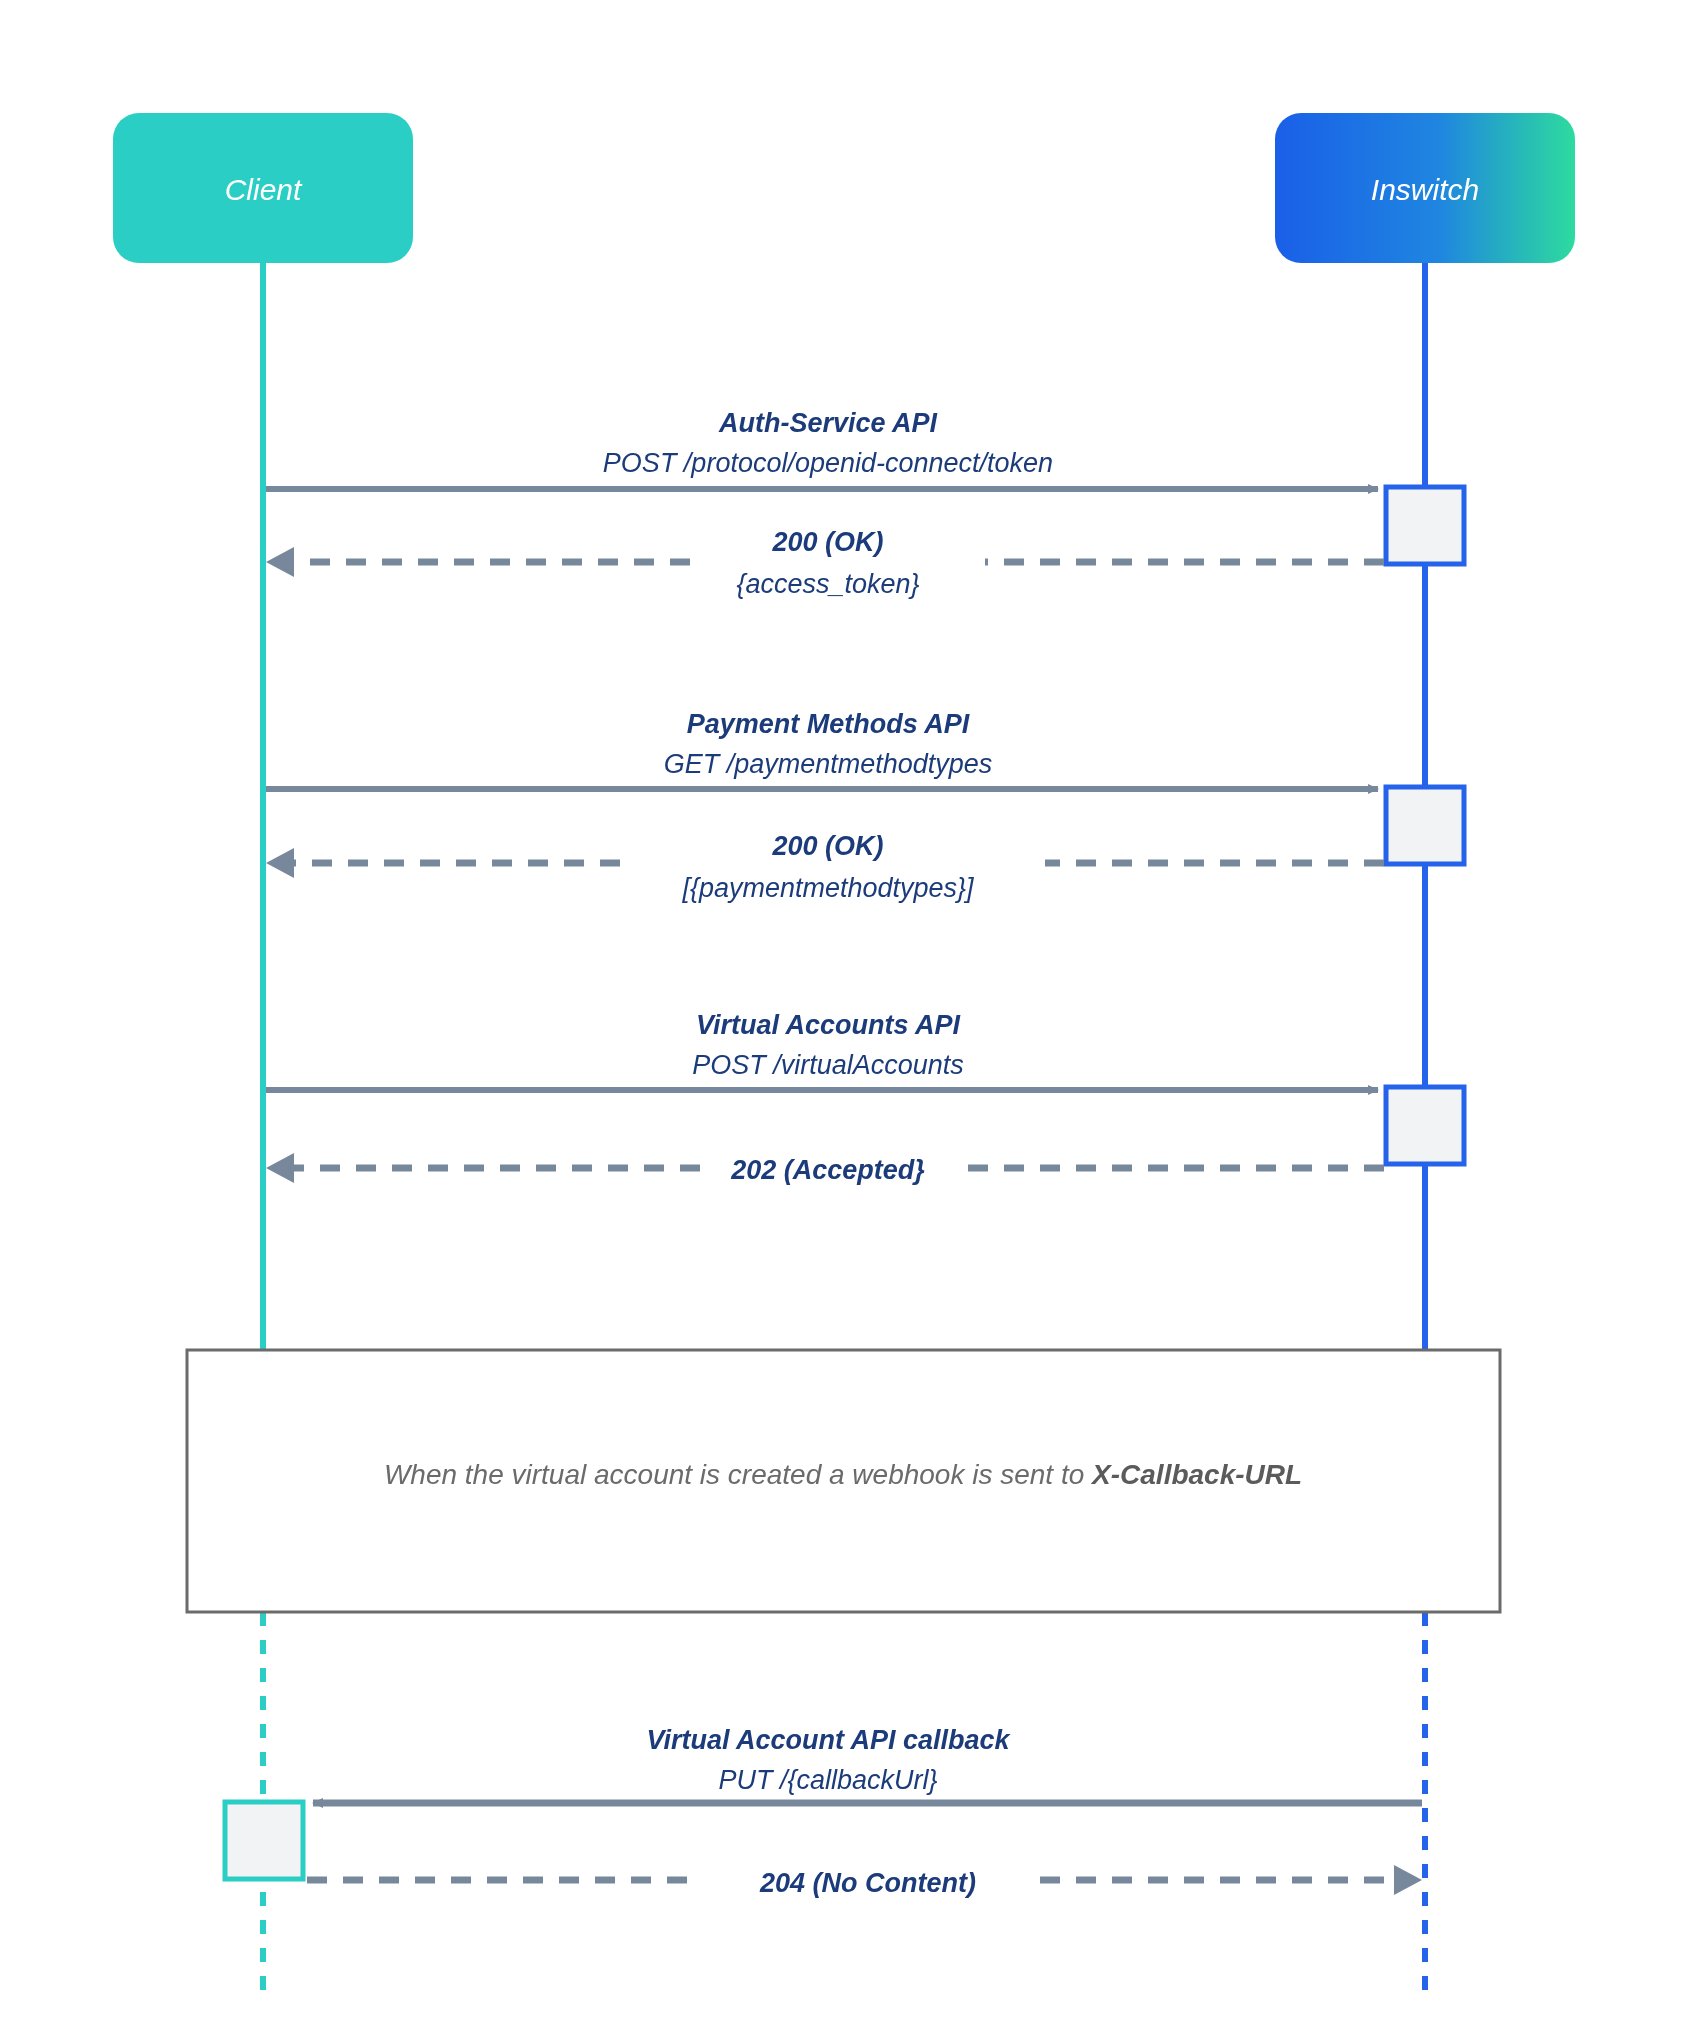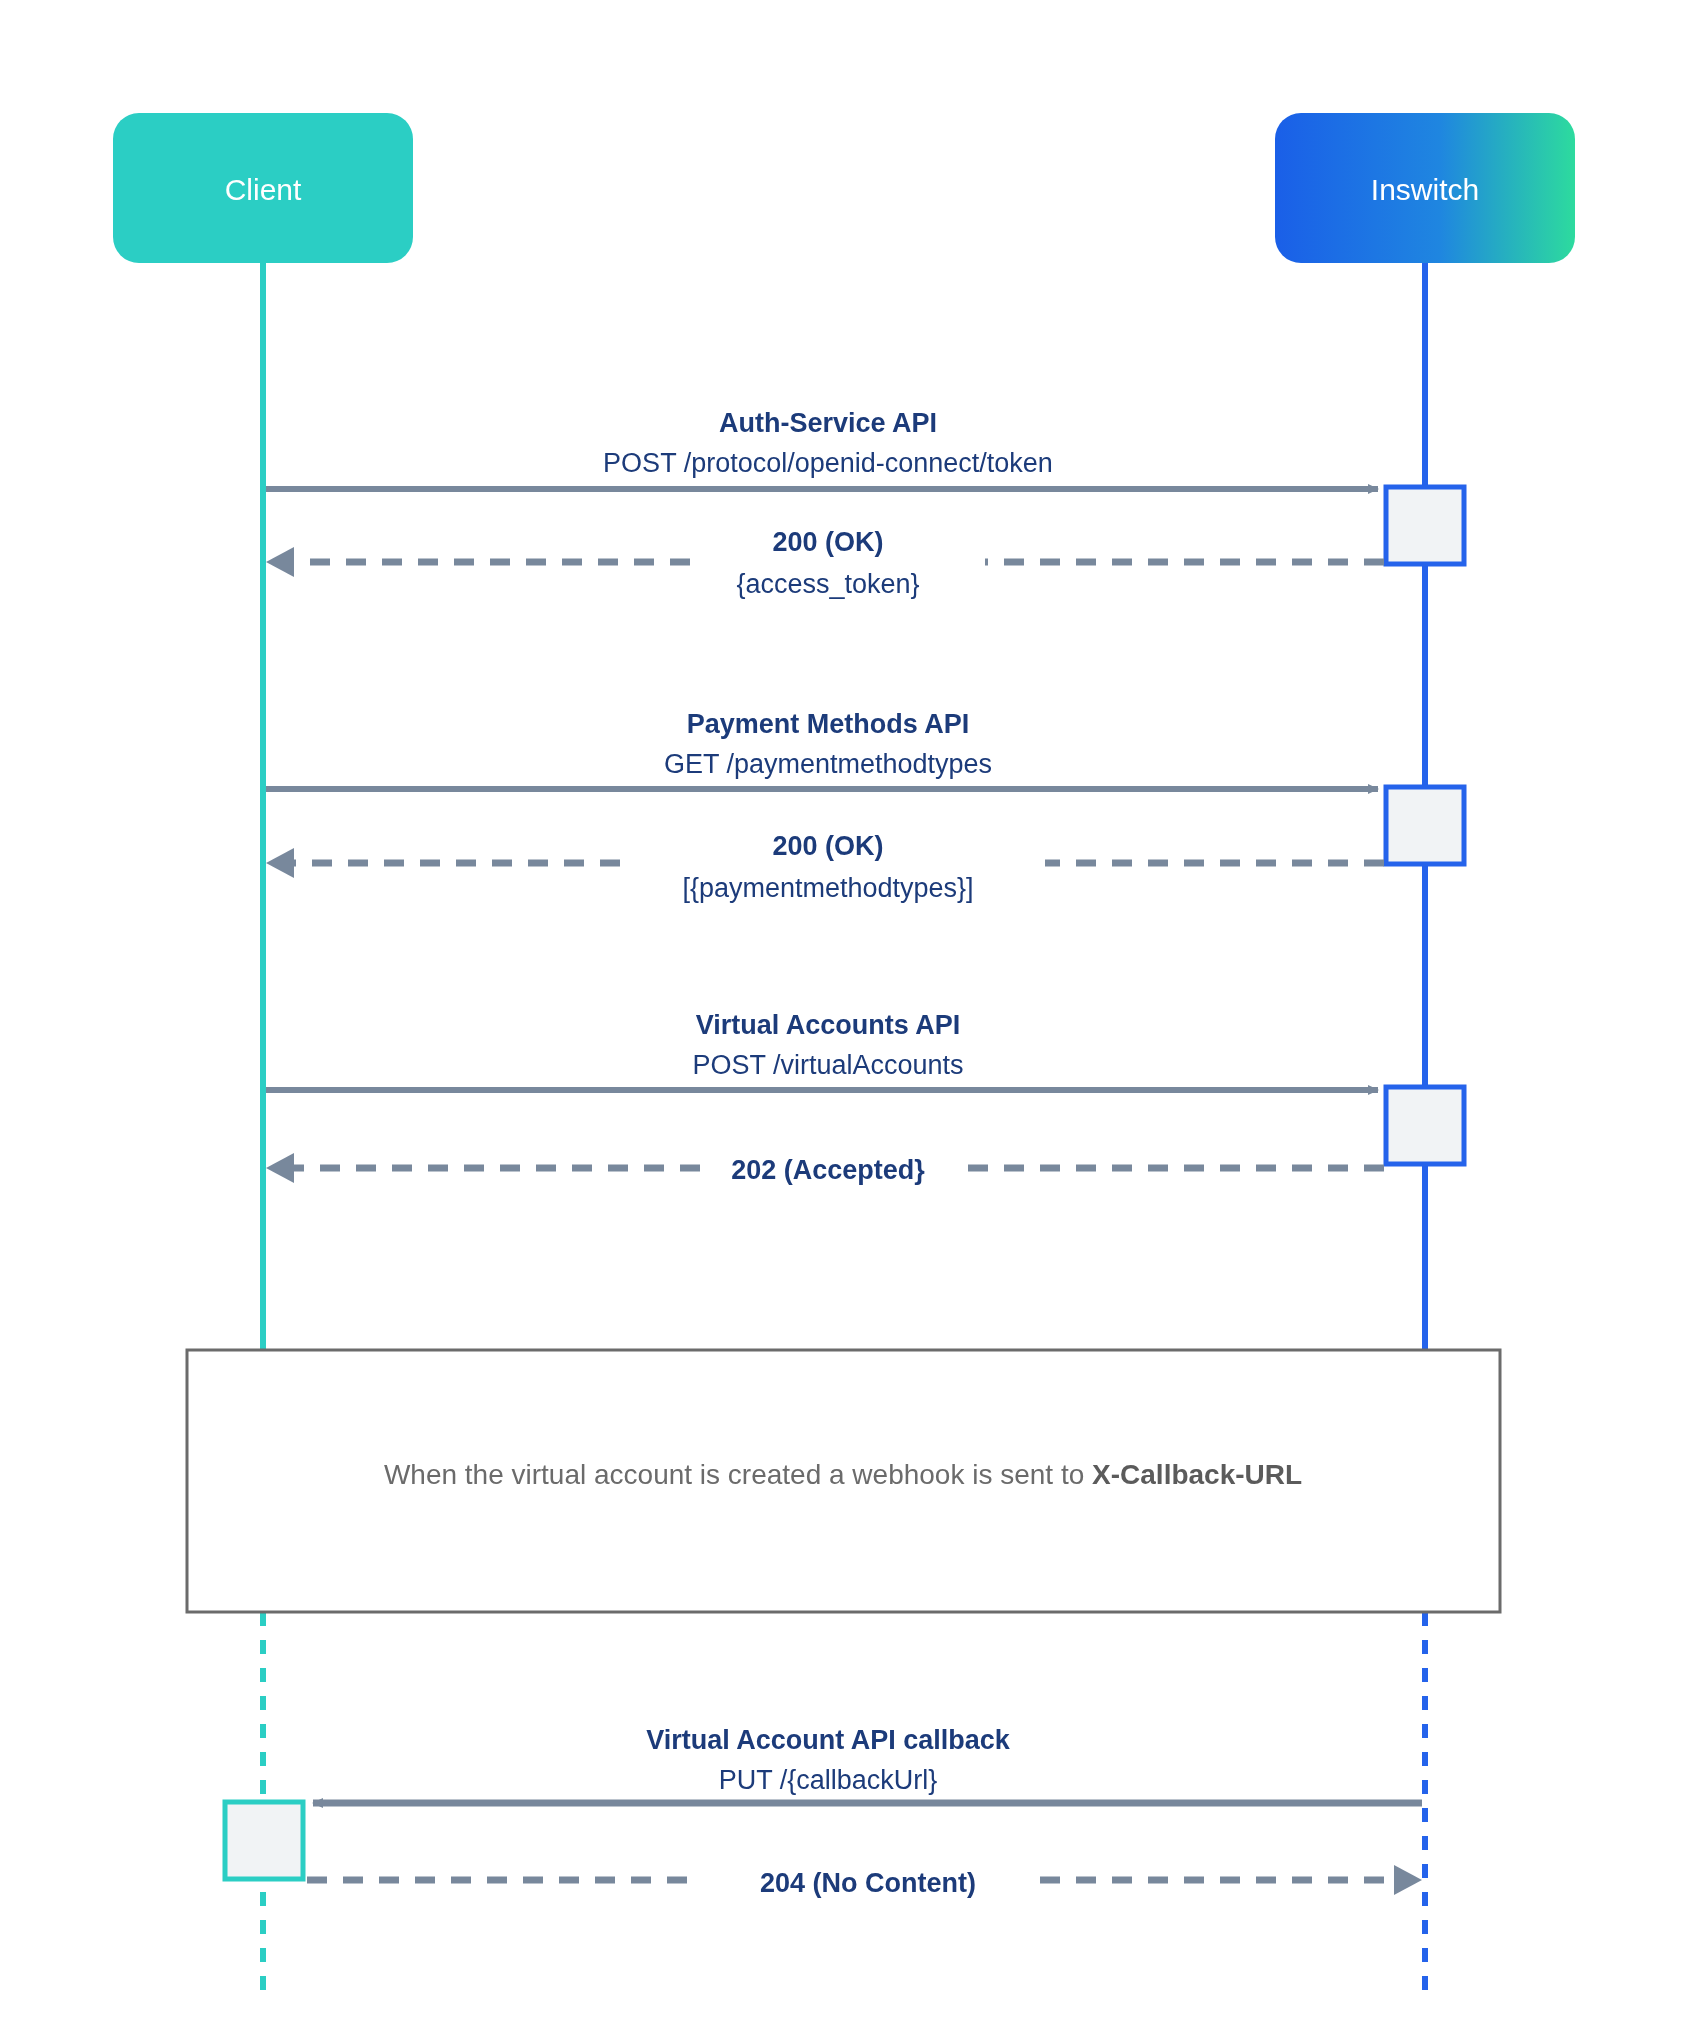--- a/index.html
+++ b/index.html
@@ -9,20 +9,21 @@
   }
   body {
     font-family: "Liberation Sans", sans-serif;
   }
   #diagram-root {
     position: relative;
     width: 1688px;
     height: 2019px;
     background: #ffffff;
     overflow: hidden;
+    font-style: italic;
   }
   #seq-svg {
     position: absolute;
     top: 0;
     left: 0;
     width: 1688px;
     height: 2019px;
   }
   .participant-label {
     font-family: "Liberation Sans", sans-serif;

